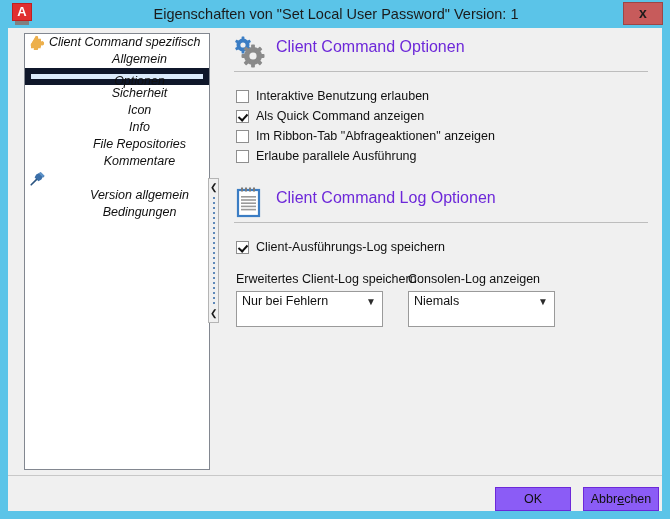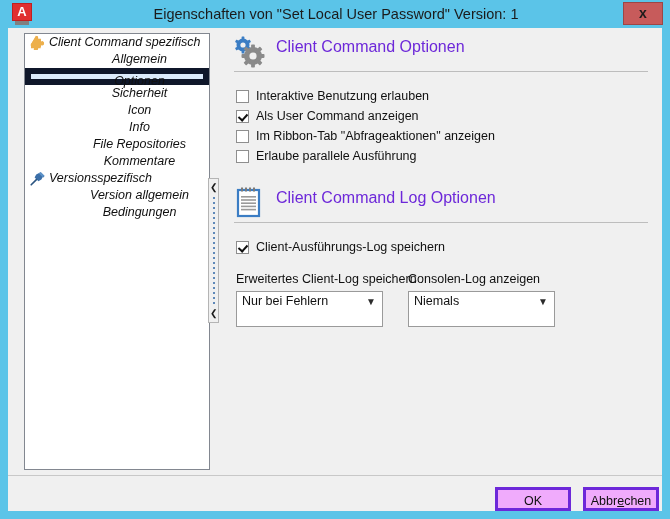--- a/index.html
+++ b/index.html
@@ -258,22 +258,22 @@
   #footer {
     position: absolute;
     left: 0; top: 448px;
     width: 654px; height: 35px;
     background: #F0F0F0;
   }
   .btn {
     position: absolute;
     top: 11px;
     width: 76px; height: 24px;
-    background: #f0abfc;
-    border: 3px solid #6d28d9;
+    background: #8b5cf6;
+    border: 1px solid #6d28d9;
     box-sizing: border-box;
     font-size: 12.5px;
     color: #101010;
     text-align: center;
     line-height: 22px;
     cursor: pointer;
   }
   #ok-button { left: 487px; }
   #cancel-button { left: 575px; }
   .mnem { text-decoration: underline; }
@@ -308,21 +308,21 @@
         <div class="tree-row child"><span>Info</span></div>
         <div class="tree-row child"><span>File Repositories</span></div>
         <div class="tree-row child"><span>Kommentare</span></div>
         <div class="tree-row root"><span class="tree-icon pin-icon">
             <svg width="16" height="15" viewBox="0 0 16 15">
               <path d="M10.8 1.2 L14.6 5 L12.6 6.2 L11.4 8.6 L8.4 10.2 L4.6 6.4 L6.2 3.4 L8.6 2.2 Z" fill="#3B6FA8"></path>
               <path d="M9.6 2.2 L13.6 6.2" stroke="#2A5480" stroke-width="1.1" fill="none"></path>
               <path d="M6.4 8.6 L1.2 13.8" stroke="#2A5480" stroke-width="1.6" fill="none" stroke-linecap="round"></path>
               <path d="M10.8 1.2 L14.6 5 L12.6 6.2 L8.6 2.2 Z" fill="#5D93C9"></path>
             </svg>
-          </span><span>Versionsspezifisch</span></div>
+          </span></div>
         <div class="tree-row child"><span>Version allgemein</span></div>
         <div class="tree-row child"><span>Bedingungen</span></div>
       </div>
 
     <div id="splitter">
       <div class="arrow top">❮</div>
       <div class="grip"></div>
       <div class="arrow bot">❮</div>
     </div>
 
@@ -352,21 +352,21 @@
       </div>
       <div class="hrule"></div>
 
       <div id="options-checkboxes" style="position:relative;margin:16px 0 0 12px;">
           <div class="checkrow">
             <div class="cbox"></div>
             <div class="clabel">Interaktive Benutzung erlauben</div>
           </div>
           <div class="checkrow">
             <div class="cbox checked"></div>
-            <div class="clabel">Als User Command anzeigen</div>
+            <div class="clabel">Als Quick Command anzeigen</div>
           </div>
           <div class="checkrow">
             <div class="cbox"></div>
             <div class="clabel">Im Ribbon-Tab "Abfrageaktionen" anzeigen</div>
           </div>
           <div class="checkrow">
             <div class="cbox"></div>
             <div class="clabel">Erlaube parallele Ausführung</div>
           </div>
         </div>

